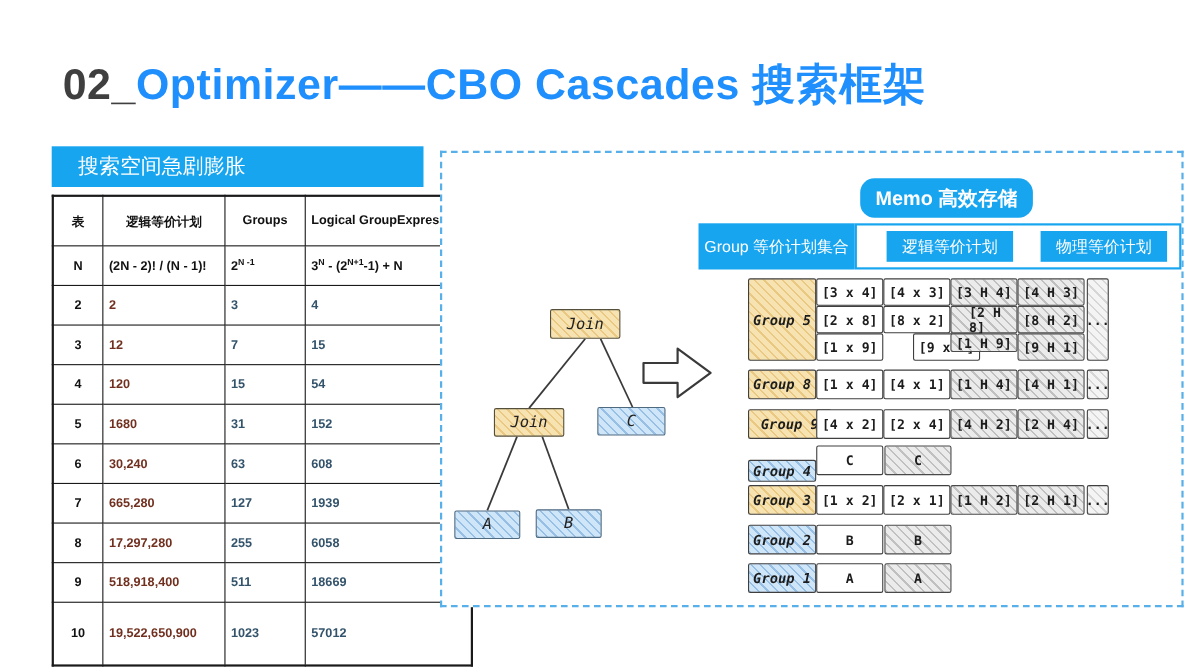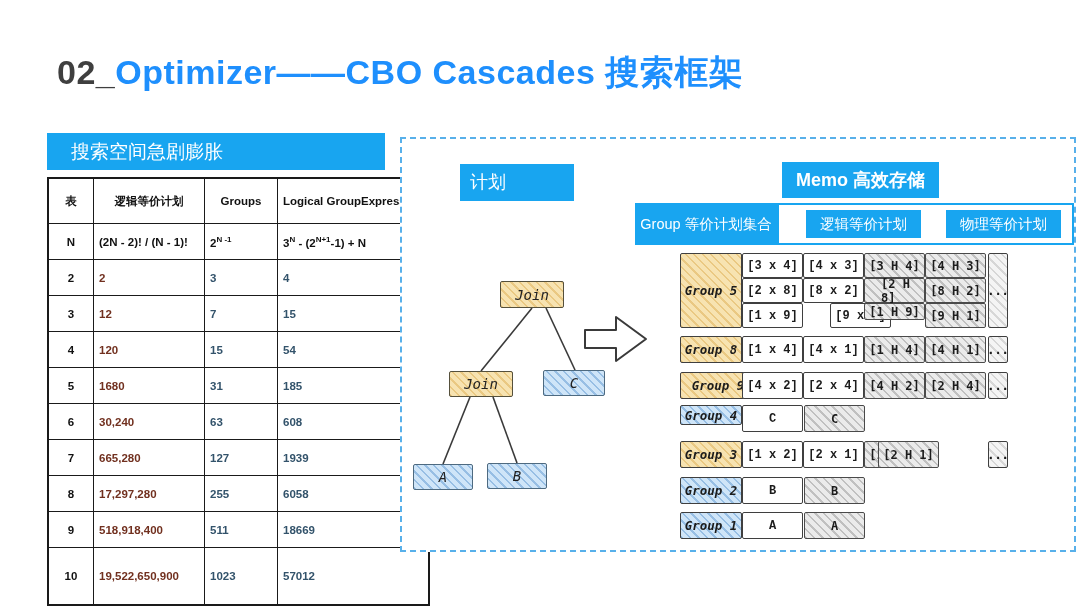--- a/index.html
+++ b/index.html
@@ -1,20 +1,20 @@
 <!DOCTYPE html>
 <html><head>
 <meta charset="utf-8">
 <style>
   html,body{margin:0;padding:0;background:#ffffff;}
   #slide{position:relative;width:1080px;height:608px;background:#fff;overflow:hidden;
          font-family:"Liberation Sans","DejaVu Sans",sans-serif;}
 
   
-  #title{position:absolute;left:57px;top:50px;font-size:34px;font-weight:bold;letter-spacing:.5px;text-align:center;}
+  #title{position:absolute;left:57px;top:50px;font-size:39px;font-weight:bold;letter-spacing:.5px;text-align:center;}
   #title .num{color:#3f3f3f;}
   #title .main{color:#1e8ffd;}
 
   
   #lp-header{position:absolute;left:47px;top:133px;width:338px;height:37px;background:#18a5f0;
              color:#fff;font-size:19px;line-height:37px;padding-left:24px;box-sizing:border-box;}
   #cx-table{position:absolute;left:47px;top:177px;width:338px;border-collapse:collapse;
             table-layout:fixed;border:2px solid #1a1a1a;}
   #cx-table th,#cx-table td{border:1.5px solid #1a1a1a;font-size:11.5px;font-weight:bold;
             padding:2px 5px;vertical-align:middle;overflow:hidden;}
@@ -26,21 +26,21 @@
   #cx-table tr.firstrow td{color:#111 !important;}
   #cx-table tr.lastrow td{height:52px;}
   #cx-table sup{font-size:8px;}
 
   
   #rp{position:absolute;left:400px;top:137px;width:676px;height:415px;
       border:2px dashed #58b0ea;box-sizing:border-box;background:#fff;}
   .bluebox{position:absolute;background:#18a5f0;color:#fff;box-sizing:border-box;}
   #plan-box{left:460px;top:164px;width:114px;height:37px;font-size:18px;line-height:37px;padding-left:10px;}
   #memo-box{left:782px;top:162px;width:157px;height:36px;font-size:18px;font-weight:bold;
-            display:flex;align-items:center;justify-content:center;}
+            display:flex;align-items:center;justify-content:center;border-radius:13px;}
   #groupset-box{left:635px;top:203px;width:142px;height:42px;font-size:14.5px;
             display:flex;align-items:center;justify-content:center;}
   #legend-white{position:absolute;left:777px;top:203px;width:297px;height:42px;background:#fff;
             border:2px solid #18a5f0;box-sizing:border-box;}
   #logical-box{left:806px;top:210px;width:115px;height:28px;font-size:14.5px;
             display:flex;align-items:center;justify-content:center;}
   #physical-box{left:946px;top:210px;width:115px;height:28px;font-size:14.5px;
             display:flex;align-items:center;justify-content:center;}
 
   
@@ -52,21 +52,21 @@
        background-image:repeating-linear-gradient(45deg,rgba(221,174,84,.5) 0 1.5px,transparent 1.5px 6px);}
   .bluecell{background-color:#cfe5f8;border-color:#4e6a80;
        background-image:repeating-linear-gradient(45deg,rgba(96,152,208,.5) 0 1.5px,transparent 1.5px 6px);}
   #svg-overlay{position:absolute;left:0;top:0;width:1080px;height:608px;pointer-events:none;}
 
   
   .mcell{position:absolute;box-sizing:border-box;border:1.6px solid #3f3f3f;border-radius:2px;
          display:flex;align-items:center;justify-content:center;
          font-family:"DejaVu Sans Mono",monospace;font-weight:bold;font-size:12px;color:#1c1c1c;}
   .mlabel{font-style:italic;font-size:12.5px;}
-  .whitecell{background:#fff;font-family:Liberation Mono, monospace;}
+  .whitecell{background:#fff;}
   .graycell{background-color:#ebebeb;border-color:#4a4a4a;
        background-image:repeating-linear-gradient(45deg,rgba(140,140,140,.45) 0 1.5px,transparent 1.5px 6px);}
   .dotscell{background-color:#f4f4f4;
        background-image:repeating-linear-gradient(45deg,rgba(170,170,170,.4) 0 1.5px,transparent 1.5px 6px);}
 </style>
 </head>
 <body>
 
 <div id="slide">
 
@@ -106,21 +106,21 @@
         <tr>
           <td class="c0">4</td>
           <td class="c1">120</td>
           <td class="c2">15</td>
           <td class="c3">54</td>
         </tr>
         <tr>
           <td class="c0">5</td>
           <td class="c1">1680</td>
           <td class="c2">31</td>
-          <td class="c3">185</td>
+          <td class="c3">152</td>
         </tr>
         <tr>
           <td class="c0">6</td>
           <td class="c1">30,240</td>
           <td class="c2">63</td>
           <td class="c3">608</td>
         </tr>
         <tr>
           <td class="c0">7</td>
           <td class="c1">665,280</td>
@@ -143,21 +143,20 @@
           <td class="c0">10</td>
           <td class="c1">19,522,650,900</td>
           <td class="c2">1023</td>
           <td class="c3">57012</td>
         </tr>
       </tbody>
   </table>
 
   <div id="rp"></div>
 
-  <div id="plan-box" class="bluebox">计划</div>
   <div id="memo-box" class="bluebox">Memo 高效存储</div>
   <div id="legend-white"></div>
   <div id="groupset-box" class="bluebox">Group 等价计划集合</div>
   <div id="logical-box" class="bluebox">逻辑等价计划</div>
   <div id="physical-box" class="bluebox">物理等价计划</div>
 
   <svg id="svg-overlay">
     <g stroke="#3a3a3a" stroke-width="1.6">
       <line x1="532" y1="308" x2="481" y2="371"></line>
       <line x1="546" y1="308" x2="575" y2="370"></line>
@@ -193,28 +192,28 @@
       <div class="mcell whitecell" style="left: 803px; top: 336px; width: 61px; height: 27px;">[4 x 1]</div>
       <div class="mcell graycell" style="left: 864px; top: 336px; width: 61px; height: 27px;">[1 H 4]</div>
       <div class="mcell graycell" style="left: 925px; top: 336px; width: 61px; height: 27px;">[4 H 1]</div>
       <div class="mcell dotscell" style="left: 988px; top: 336px; width: 20px; height: 27px;">...</div>
       <div class="mcell tan mlabel" style="left: 680px; top: 372px; width: 76px; height: 27px;">Group 9</div>
       <div class="mcell whitecell" style="left: 742px; top: 372px; width: 61px; height: 27px;">[4 x 2]</div>
       <div class="mcell whitecell" style="left: 803px; top: 372px; width: 61px; height: 27px;">[2 x 4]</div>
       <div class="mcell graycell" style="left: 864px; top: 372px; width: 61px; height: 27px;">[4 H 2]</div>
       <div class="mcell graycell" style="left: 925px; top: 372px; width: 61px; height: 27px;">[2 H 4]</div>
       <div class="mcell dotscell" style="left: 988px; top: 372px; width: 20px; height: 27px;">...</div>
-      <div class="mcell bluecell mlabel" style="left: 680px; top: 405px; width: 62px; height: 20px;">Group 4</div>
+      <div class="mcell bluecell mlabel" style="left: 680px; top: 418px; width: 62px; height: 20px;">Group 4</div>
       <div class="mcell whitecell" style="left: 742px; top: 405px; width: 61px; height: 27px;">C</div>
       <div class="mcell graycell" style="left: 804px; top: 405px; width: 61px; height: 27px;">C</div>
       <div class="mcell tan mlabel" style="left: 680px; top: 441px; width: 62px; height: 27px;">Group 3</div>
       <div class="mcell whitecell" style="left: 742px; top: 441px; width: 61px; height: 27px;">[1 x 2]</div>
       <div class="mcell whitecell" style="left: 803px; top: 441px; width: 61px; height: 27px;">[2 x 1]</div>
       <div class="mcell graycell" style="left: 864px; top: 441px; width: 61px; height: 27px;">[1 H 2]</div>
-      <div class="mcell graycell" style="left: 878px; top: 441px; width: 61px; height: 27px;">[2 H 1]</div>
+      <div class="mcell graycell" style="left: 925px; top: 441px; width: 61px; height: 27px;">[2 H 1]</div>
       <div class="mcell dotscell" style="left: 988px; top: 441px; width: 20px; height: 27px;">...</div>
       <div class="mcell bluecell mlabel" style="left: 680px; top: 477px; width: 62px; height: 27px;">Group 2</div>
       <div class="mcell whitecell" style="left: 742px; top: 477px; width: 61px; height: 27px;">B</div>
       <div class="mcell graycell" style="left: 804px; top: 477px; width: 61px; height: 27px;">B</div>
       <div class="mcell bluecell mlabel" style="left: 680px; top: 512px; width: 62px; height: 27px;">Group 1</div>
       <div class="mcell whitecell" style="left: 742px; top: 512px; width: 61px; height: 27px;">A</div>
       <div class="mcell graycell" style="left: 804px; top: 512px; width: 61px; height: 27px;">A</div>
     </div>
 </div>
 

